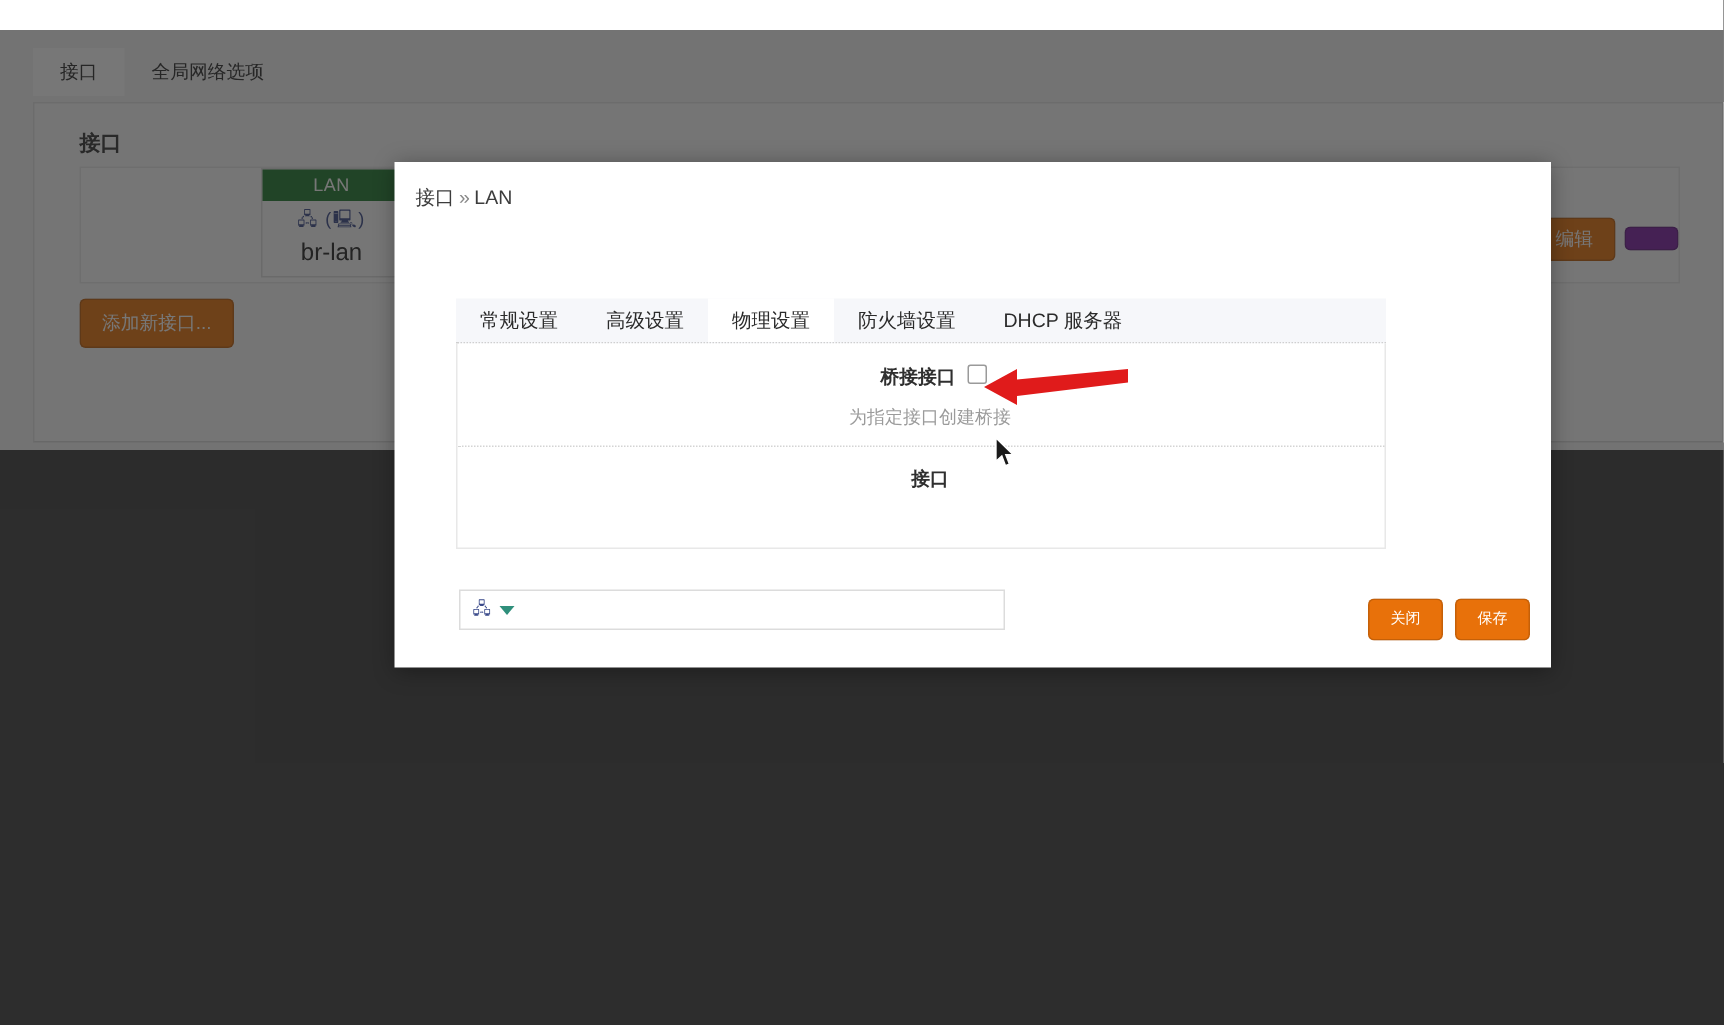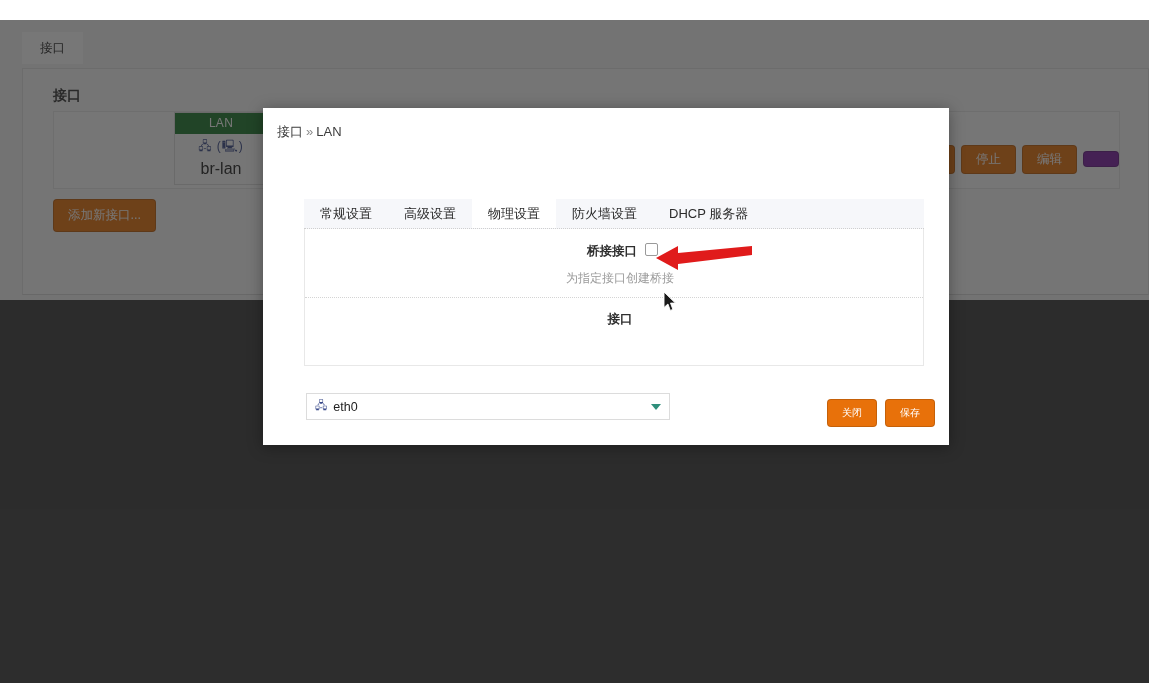--- a/index.html
+++ b/index.html
@@ -139,21 +139,21 @@
     font-size: 12.5px;
     padding: 9px 14px;
     cursor: pointer;
     line-height: 1;
   }
 
   
   #modal {
     position: absolute;
     left: 263px; top: 88px;
-    width: 686px; height: 337px;
+    width: 771px; height: 337px;
     background: #ffffff;
     z-index: 60;
     box-shadow: 0 2px 14px rgba(0,0,0,.35);
   }
   #modal-title {
     position: absolute;
     left: 14px; top: 15px;
     font-size: 13px;
     color: #3c3c3c;
   }
@@ -305,20 +305,21 @@
 </style>
 </head>
 <body>
 
 <div id="page-root">
 
   <div id="luci-page">
 
     <div id="top-tabs">
       <button class="top-tab active">接口</button>
+      <button class="top-tab">全局网络选项</button>
     </div>
 
     <div id="main-card">
       <div id="card-title">接口</div>
 
       <div id="iface-panel">
 
         <div class="iface-box">
           <div class="iface-head">LAN</div>
           <div class="iface-icons">🖧 (🖳)</div>
@@ -361,21 +362,20 @@
           <div class="field-label">桥接接口</div>
           <span class="cbx"></span>
         </div>
         <div class="field-desc">为指定接口创建桥接</div>
       </div>
 
       <div class="form-row">
         <div class="label-center">接口</div>
         <div id="iface-select">
           <span class="eth-ico">🖧</span>
-          <span class="sel-val">eth0</span>
           <span class="caret"></span>
         </div>
       </div>
 
     </div>
 
     <div id="modal-footer">
       <button class="mbtn">关闭</button>
       <button class="mbtn">保存</button>
     </div>

